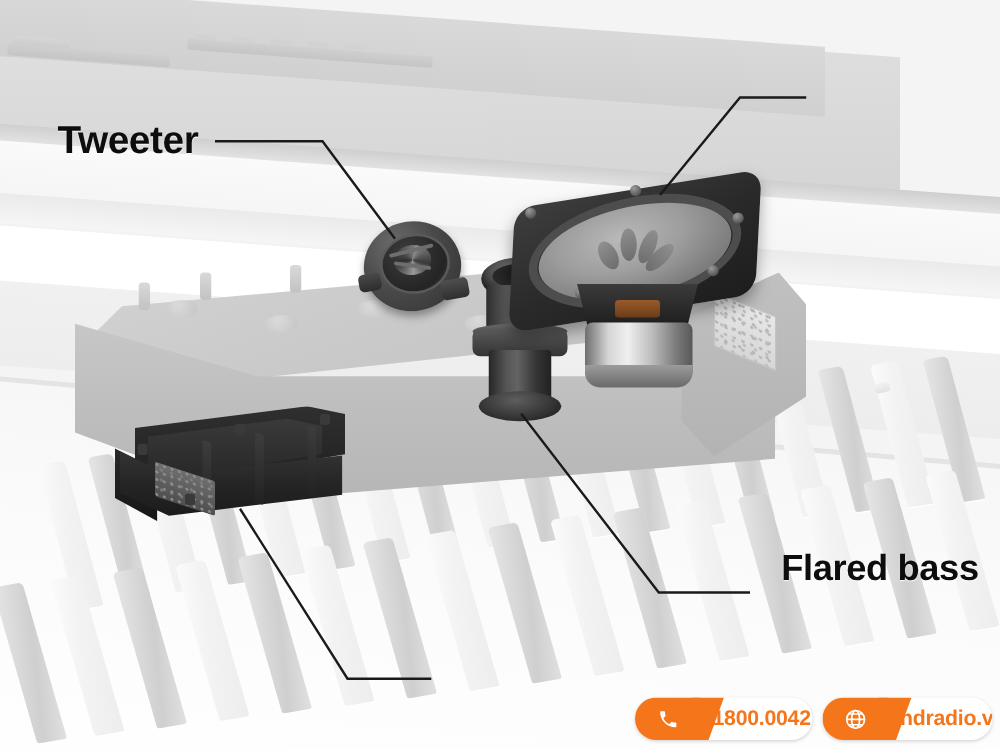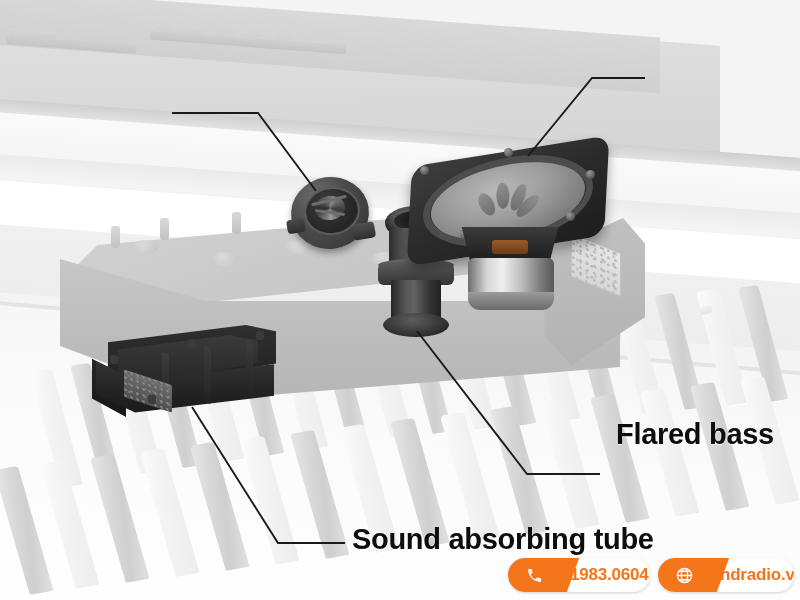--- a/index.html
+++ b/index.html
@@ -290,21 +290,21 @@
     font-family:"Liberation Sans",sans-serif;
     font-weight:bold;
     color:#0d0d0d;
     letter-spacing:-.3px;
     line-height:1.06;
     white-space:nowrap;
     text-shadow:0 1px 1px rgba(255,255,255,.85);
   }
   #label-tweeter{left:46px;top:96px;font-size:31px;}
   #label-speaker{left:648px;top:60px;font-size:31px;}
-  #label-flared{left:616px;top:419px;font-size:29px;white-space:normal;width:176px;text-align:left;}
+  #label-flared{left:616px;top:440px;font-size:29px;white-space:normal;width:176px;text-align:center;}
   #label-sound{left:352px;top:524px;font-size:29px;}
 
   svg#leaders{position:absolute;left:0;top:0;width:800px;height:600px;overflow:visible;}
 
   
   .wm{
     position:absolute;bottom:8px;height:34px;display:flex;align-items:center;
     background:#ffffff;border-radius:19px;overflow:hidden;
     box-shadow:0 1px 3px rgba(0,0,0,.18);
   }
@@ -465,35 +465,35 @@
     </div>
   </div>
 
   <svg id="leaders" viewBox="0 0 800 600">
     <polyline points="172,113 258,113 316,191" fill="none" stroke="#1a1a1a" stroke-width="1.9" stroke-linejoin="miter"></polyline>
     <polyline points="645,78 592,78 528,156" fill="none" stroke="#1a1a1a" stroke-width="1.9" stroke-linejoin="miter"></polyline>
     <polyline points="417,331 527,474 600,474" fill="none" stroke="#1a1a1a" stroke-width="1.9" stroke-linejoin="miter"></polyline>
     <polyline points="192,407 278,543 345,543" fill="none" stroke="#1a1a1a" stroke-width="1.9" stroke-linejoin="miter"></polyline>
   </svg>
 
+  <div class="label" id="label-tweeter">Tweeter</div>
 
 
   <div class="label" id="label-flared">
     <span>Flared bass</span><br>
   </div>
 
-  <div class="label" id="label-sound">Sound absorbing tube</div>
 
   <div class="wm" id="wm-phone">
     <div class="wm-ico">
       <svg width="17" height="17" viewBox="0 0 24 24" fill="#ffffff">
         <path d="M6.6 10.8c1.4 2.8 3.8 5.2 6.6 6.6l2.2-2.2c.3-.3.7-.4 1.1-.3 1.2.4 2.5.6 3.8.6.6 0 1 .4 1 1V20c0 .6-.4 1-1 1C10.8 21 3 13.2 3 3.7c0-.6.4-1 1-1h3.5c.6 0 1 .4 1 1 0 1.3.2 2.6.6 3.8.1.4 0 .8-.3 1.1l-2.2 2.2z"></path>
       </svg>
     </div>
-    <div class="wm-txt">1983.0604</div>
+    <div class="wm-txt">1800.0042</div>
   </div>
 
   <div class="wm" id="wm-site">
     <div class="wm-ico">
       <svg width="19" height="19" viewBox="0 0 24 24" fill="none" stroke="#ffffff" stroke-width="1.7">
         <circle cx="12" cy="12" r="9"></circle>
         <ellipse cx="12" cy="12" rx="4" ry="9"></ellipse>
         <line x1="3" y1="12" x2="21" y2="12"></line>
         <line x1="4.6" y1="6.6" x2="19.4" y2="6.6"></line>
         <line x1="4.6" y1="17.4" x2="19.4" y2="17.4"></line>

